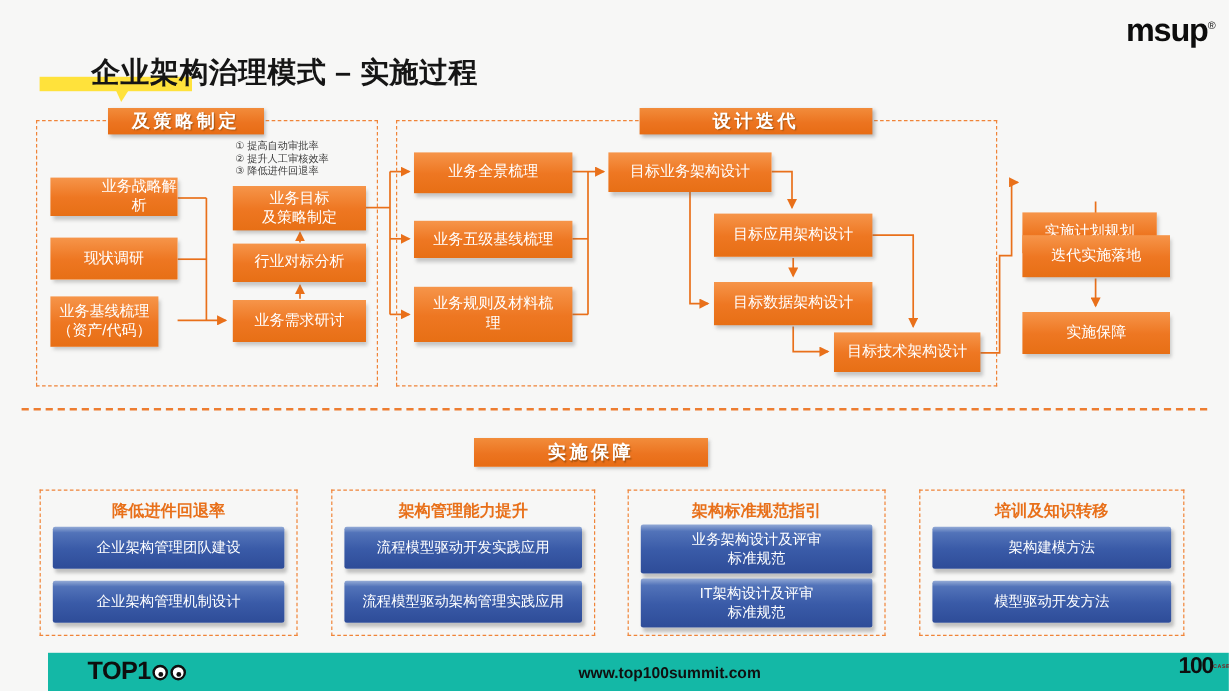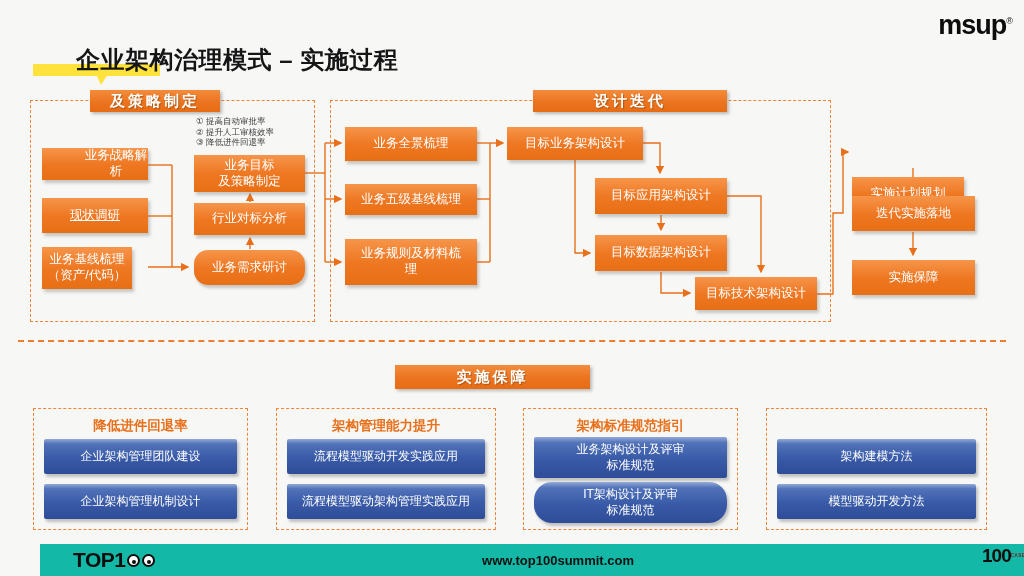--- a/index.html
+++ b/index.html
@@ -92,27 +92,27 @@
   <div class="brand"><span>msup</span><sup>®</sup></div>
 
   <div class="dashed-box" style="left:30px; top:100px; width:285px; height:222px;"></div>
   <div class="sec-header" style="left:90px; top:90px; width:130px; height:22px;">及策略制定</div>
   <div class="notes">
     <div>① 提高自动审批率</div>
     <div>② 提升人工审核效率</div>
     <div>③ 降低进件回退率</div>
   </div>
   <div class="obox" style="left:42px; top:148px; width:106px; height:32px;padding-left:42px;">业务战略解析</div>
-  <div class="obox" style="left:42px; top:198px; width:106px; height:35px;text-decoration:underline;">现状调研</div>
+  <div class="obox" style="left:42px; top:198px; width:106px; height:35px;">现状调研</div>
   <div class="obox" style="left:42px; top:247px; width:90px; height:42px;">业务基线梳理
 （资产/代码）</div>
   <div class="obox" style="left:194px; top:155px; width:111px; height:37px;">业务目标
 及策略制定</div>
   <div class="obox" style="left:194px; top:203px; width:111px; height:32px;">行业对标分析</div>
-  <div class="obox" style="left:194px; top:250px; width:111px; height:35px;border-radius:14px;">业务需求研讨</div>
+  <div class="obox" style="left:194px; top:250px; width:111px; height:35px;">业务需求研讨</div>
 
   <div class="dashed-box" style="left:330px; top:100px; width:501px; height:222px;"></div>
   <div class="sec-header" style="left:533px; top:90px; width:194px; height:22px;">设计迭代</div>
   <div class="obox" style="left:345px; top:127px; width:132px; height:34px;">业务全景梳理</div>
   <div class="obox" style="left:345px; top:184px; width:132px; height:31px;">业务五级基线梳理</div>
   <div class="obox" style="left:507px; top:127px; width:136px; height:33px;">目标业务架构设计</div>
   <div class="obox" style="left:345px; top:239px; width:132px; height:46px;">业务规则及材料梳
 理</div>
   <div class="obox" style="left:595px; top:178px; width:132px; height:36px;">目标应用架构设计</div>
   <div class="obox" style="left:595px; top:235px; width:132px; height:36px;">目标数据架构设计</div>
@@ -135,25 +135,26 @@
   <div class="group" style="left:276px; width:220px;">
     <div class="group-title">架构管理能力提升</div>
     <div class="bbox" style="top:30px; height:35px;">流程模型驱动开发实践应用</div>
     <div class="bbox" style="top:75px; height:35px;">流程模型驱动架构管理实践应用</div>
   </div>
 
   <div class="group" style="left:523px; width:215px;">
     <div class="group-title">架构标准规范指引</div>
     <div class="bbox" style="top:28px; height:41px;">业务架构设计及评审
 标准规范</div>
-    <div class="bbox" style="top:73px; height:41px;border-radius:18px;">IT架构设计及评审
+    <div class="bbox" style="top:73px; height:41px;">IT架构设计及评审
 标准规范</div>
   </div>
 
   <div class="group" style="left:766px; width:221px;">
+    <div class="group-title">培训及知识转移</div>
     <div class="bbox" style="top:30px; height:35px;">架构建模方法</div>
     <div class="bbox" style="top:75px; height:35px;">模型驱动开发方法</div>
   </div>
 
   <div class="footer">
     <div class="top1-logo">
       <span class="top1-text">TOP1</span>
       <span class="eye"></span>
       <span class="eye"></span>
     </div>

